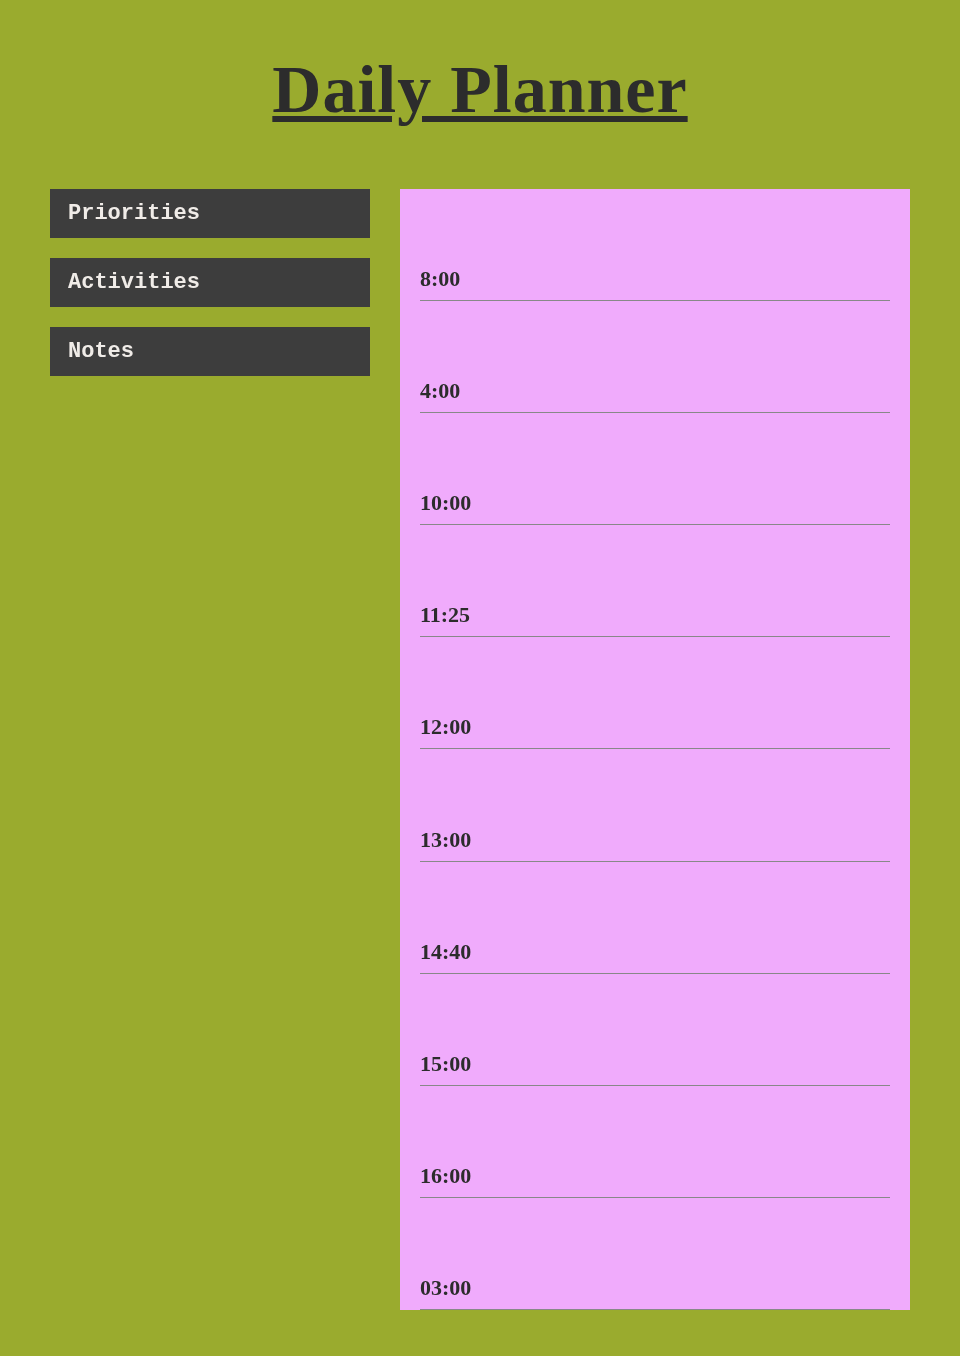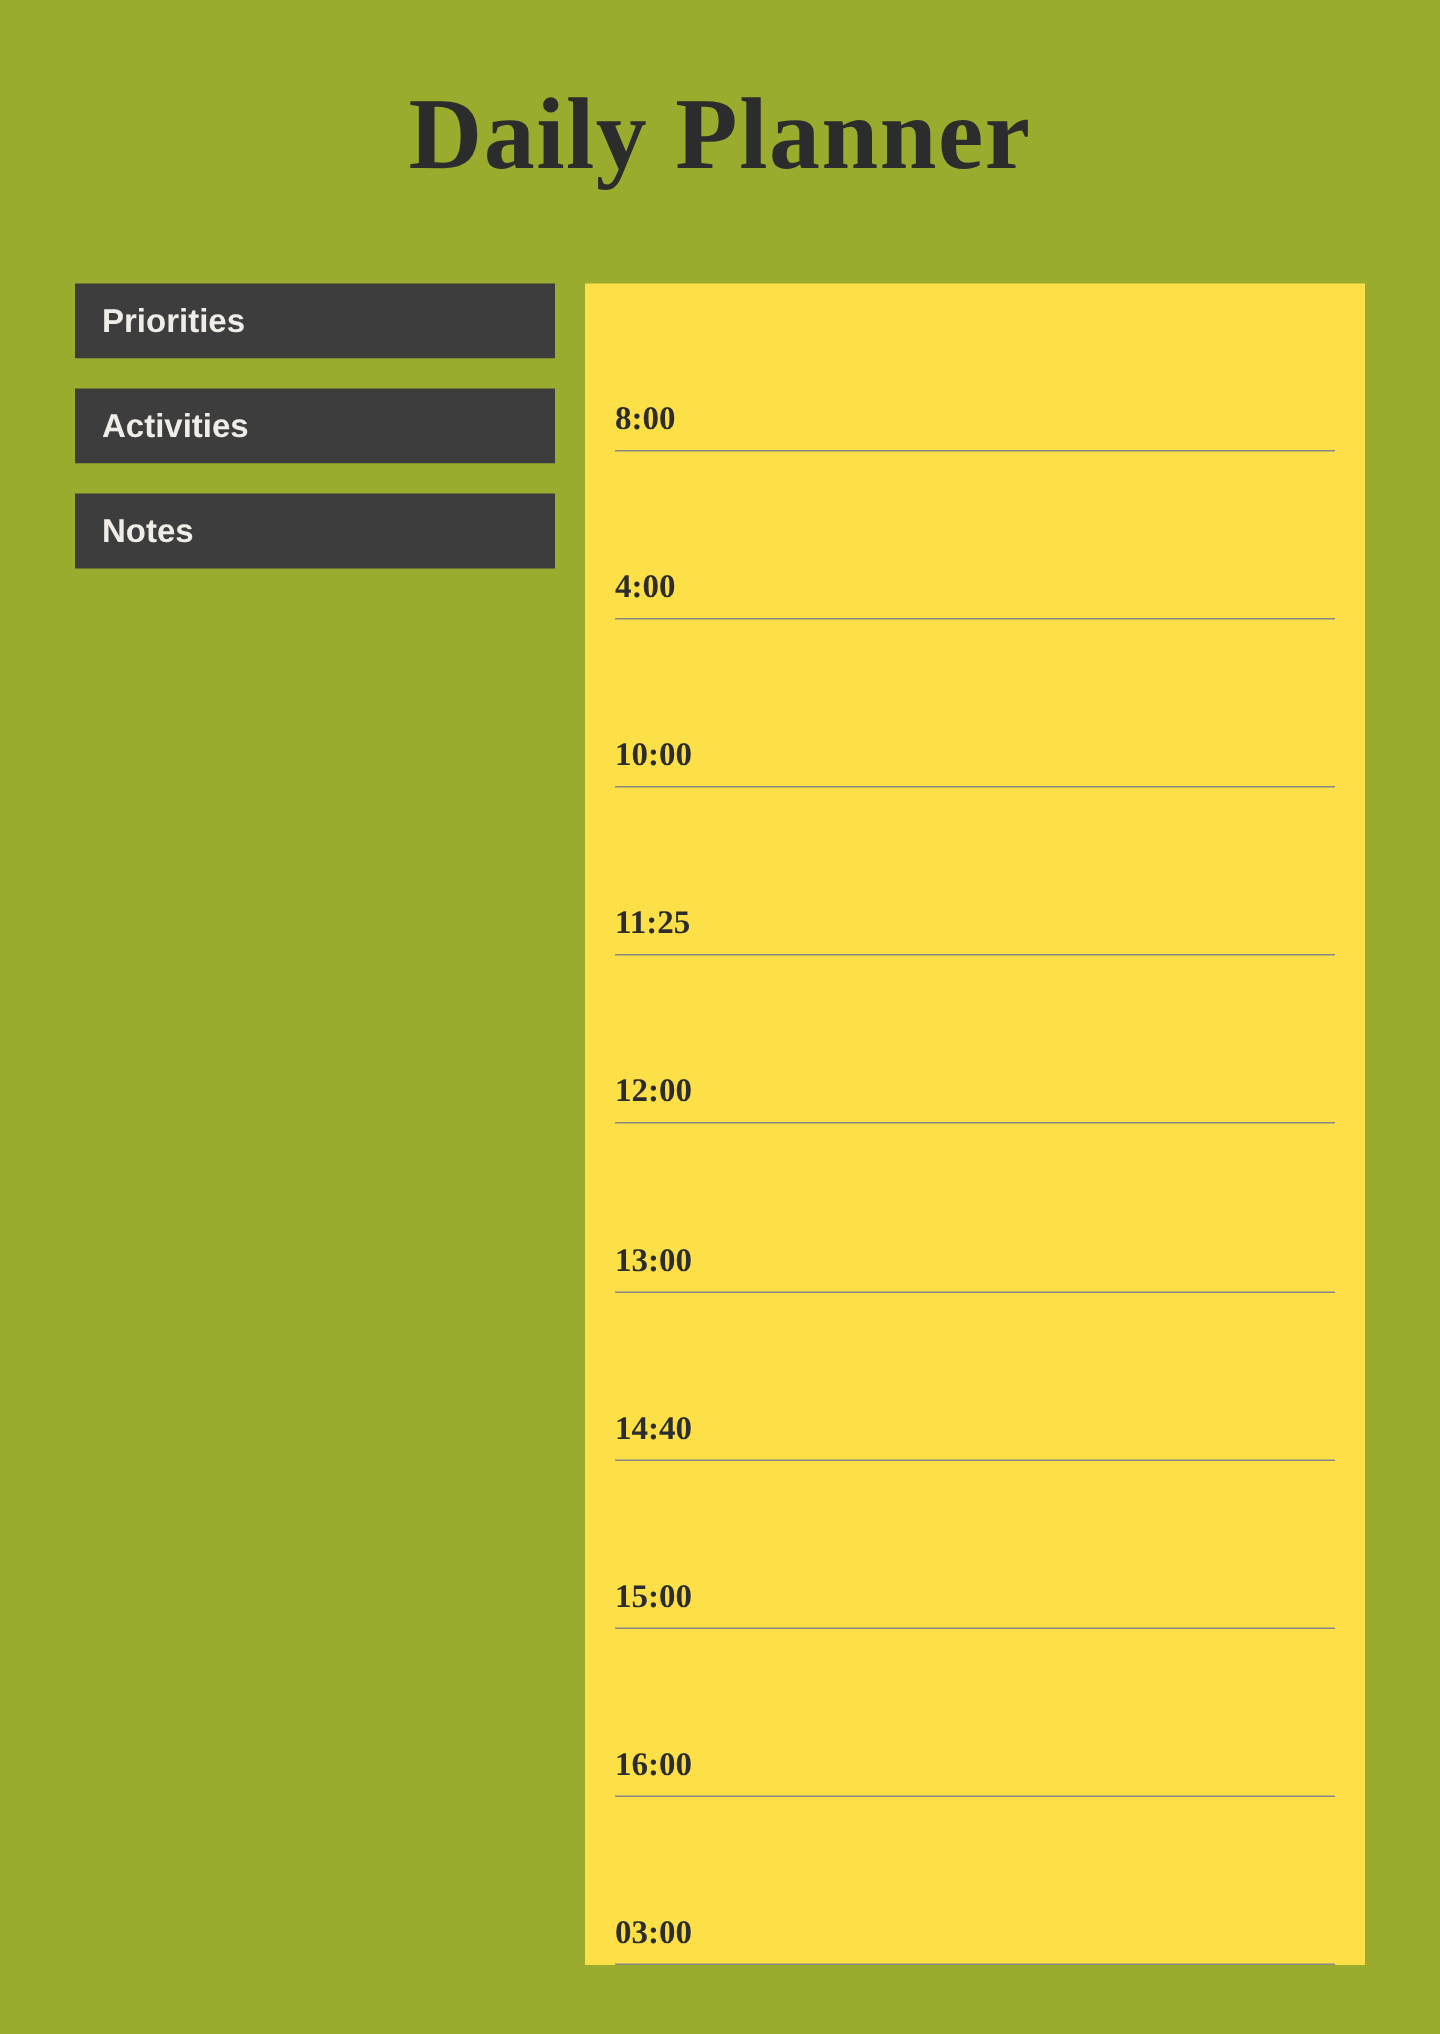--- a/index.html
+++ b/index.html
@@ -28,57 +28,59 @@
 
     .page-title {
       text-align: center;
       font-size: 68px;
       font-weight: bold;
       color: #2c2c2c;
       margin-bottom: 40px;
       padding: 20px 0;
       font-family: Georgia, serif;
       letter-spacing: 1px;
+      text-decoration: underline;
     }
 
     .main-content {
       display: flex;
       flex-direction: row;
       gap: 20px;
       flex: 1;
     }
 
     .left-column {
       width: 320px;
       display: flex;
       flex-direction: column;
       gap: 0;
     }
 
     .right-column {
       flex: 1;
-      background-color: #fde047;
+      background-color: #f0abfc;
       display: flex;
       flex-direction: column;
       padding: 0;
+      margin-left: 10px;
     }
 
     .section {
       display: flex;
       flex-direction: column;
       margin-bottom: 0;
     }
 
     .section-header {
       background-color: #3d3d3d;
       color: #f0ece8;
       font-size: 22px;
       font-weight: bold;
       padding: 12px 18px;
-      font-family: Liberation Sans, sans-serif;
+      font-family: Liberation Mono, monospace;
     }
 
     .section-body {
       background-color: #f0ece8;
       flex: 1;
     }
 
     .priorities-body {
       height: 320px;
     }

